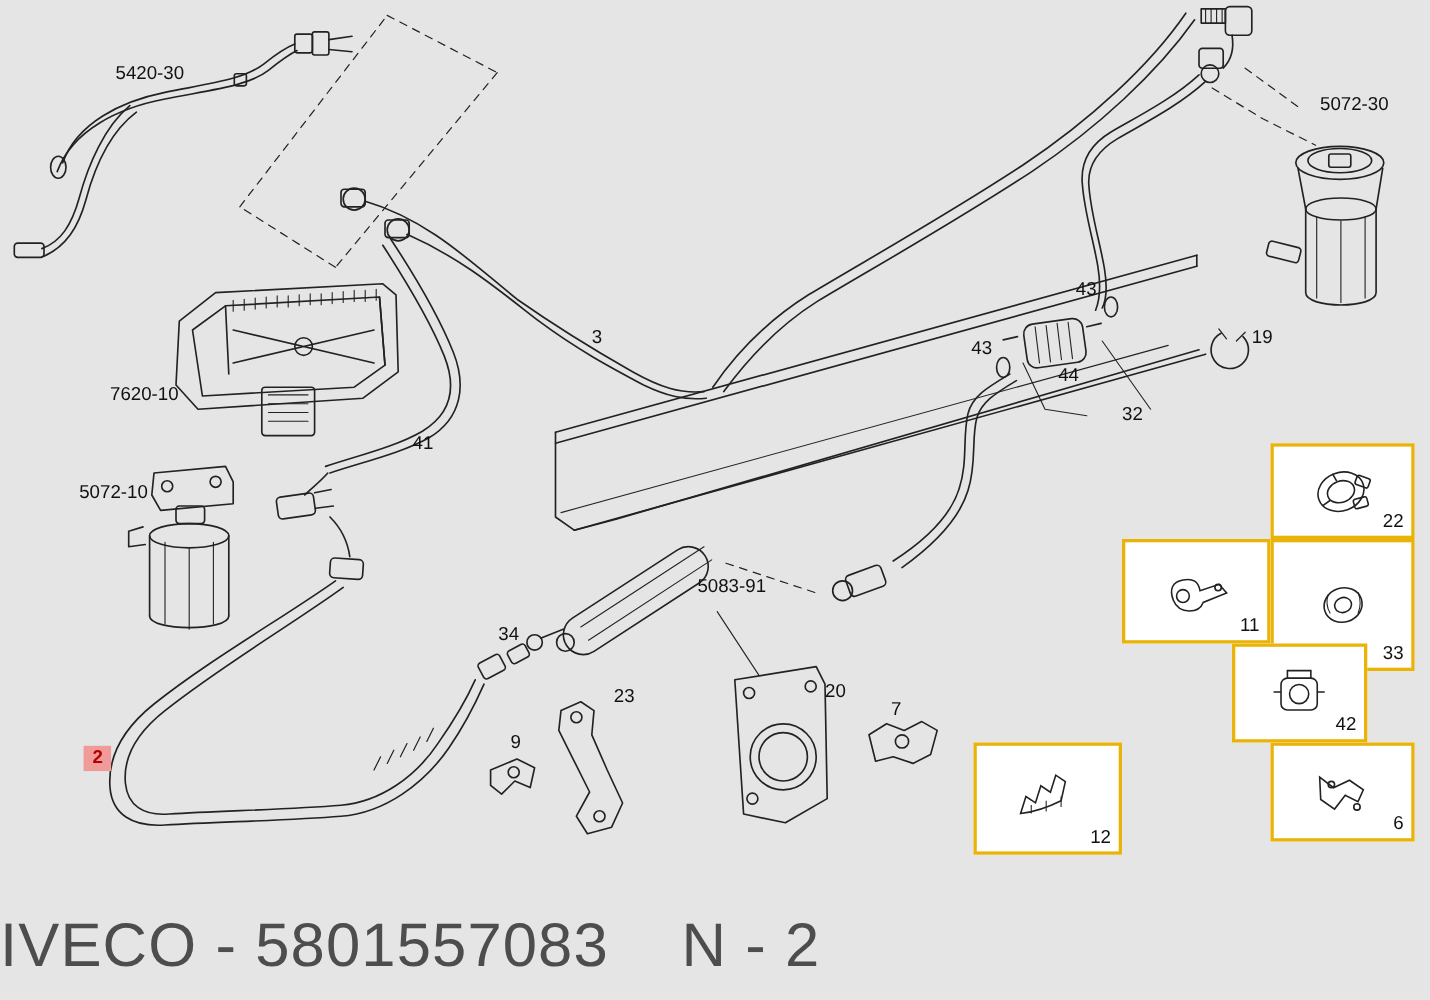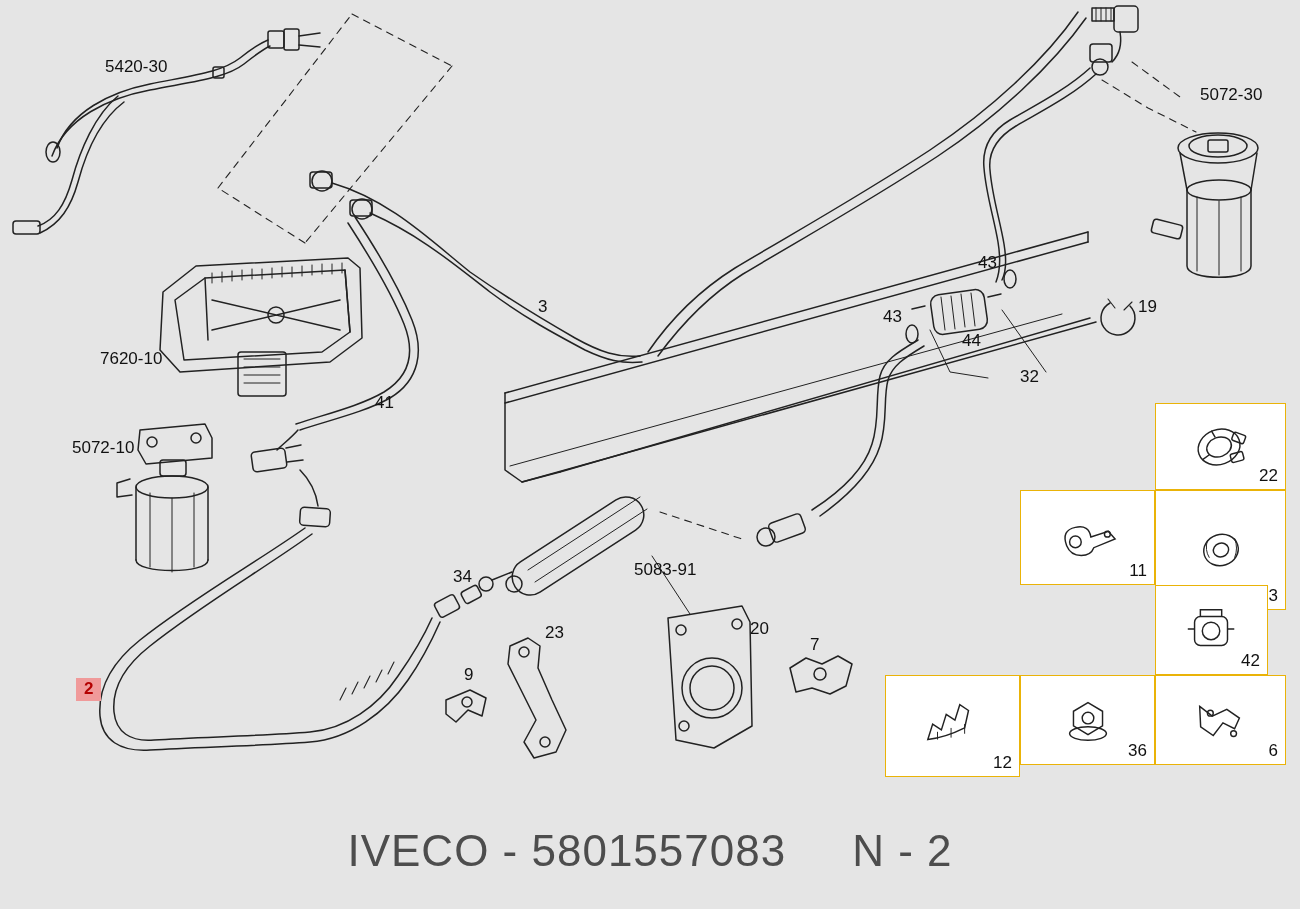--- a/index.html
+++ b/index.html
@@ -7,30 +7,30 @@
   .stage { position:relative; width:1300px; height:909px; background:#e5e5e5; overflow:hidden; }
   .artwork { position:absolute; left:0; top:0; }
   .part-label {
     position:absolute; font-size:17px; color:#111; white-space:nowrap;
     cursor:pointer; line-height:1.1;
   }
   .part-label.highlighted {
     background:#f09a9a; color:#b40000; padding:2px 8px; font-weight:bold;
   }
   .grid-cell {
-    position:absolute; border:1px solid #eab308; background:#fff;
+    position:absolute; border:3px solid #eab308; background:#fff;
     display:flex; align-items:center; justify-content:center;
   }
   .grid-cell .num {
     position:absolute; right:7px; bottom:3px; font-size:17px; color:#111;
   }
   .footer-caption {
     position:absolute; left:0; right:0; top:826px;
-    display:flex; justify-content:center; gap:66px;
-    font-size:44px; color:#4d4d4d; letter-spacing:1px;
+    display:flex; gap:66px;
+    font-size:56px; color:#4d4d4d; letter-spacing:1px;
   }
 </style>
 </head>
 <body>
 
 <div class="stage">
 
   <svg class="artwork" width="1300" height="909" viewBox="0 0 1300 909">
     <g fill="none" stroke="#222" stroke-width="1.5" stroke-linecap="round" stroke-linejoin="round">
 
@@ -201,23 +201,23 @@
   <div class="part-label" style="left:1200px; top:86px">5072-30</div>
   <div class="part-label" style="left:538px; top:298px">3</div>
   <div class="part-label" style="left:100px; top:350px">7620-10</div>
   <div class="part-label" style="left:375px; top:394px">41</div>
   <div class="part-label" style="left:978px; top:254px">43</div>
   <div class="part-label" style="left:883px; top:308px">43</div>
   <div class="part-label" style="left:962px; top:332px">44</div>
   <div class="part-label" style="left:1138px; top:298px">19</div>
   <div class="part-label" style="left:1020px; top:368px">32</div>
   <div class="part-label" style="left:72px; top:439px">5072-10</div>
-  <div class="part-label" style="left:634px; top:561px">5083-91</div>
+  <div class="part-label" style="left:634px; top:524px">5083-91</div>
   <div class="part-label" style="left:453px; top:568px">34</div>
-  <div class="part-label" style="left:545px; top:624px">23</div>
+  <div class="part-label" style="left:558px; top:624px">23</div>
   <div class="part-label" style="left:750px; top:620px">20</div>
   <div class="part-label" style="left:810px; top:636px">7</div>
   <div class="part-label" style="left:464px; top:666px">9</div>
   <div class="part-label highlighted" style="left:76px; top:678px">2</div>
 
   <div class="grid-cell" style="left:1155px; top:403px; width:131px; height:87px">
     <svg width="84" height="62" viewBox="0 0 80 64" fill="none" stroke="#222" stroke-width="1.5">
       <ellipse cx="38" cy="32" rx="22" ry="18" transform="rotate(-20 38 32)"></ellipse>
       <ellipse cx="38" cy="32" rx="13" ry="10" transform="rotate(-20 38 32)"></ellipse>
       <rect x="52" y="18" width="13" height="9" rx="2" transform="rotate(20 58 22)"></rect>
@@ -239,46 +239,38 @@
   <div class="grid-cell" style="left:1155px; top:490px; width:131px; height:120px">
     <svg width="84" height="62" viewBox="0 0 80 64" fill="none" stroke="#222" stroke-width="1.5">
       <ellipse cx="40" cy="32" rx="18" ry="16" transform="rotate(-18 40 32)"></ellipse>
       <ellipse cx="40" cy="32" rx="8" ry="7" transform="rotate(-18 40 32)"></ellipse>
       <path stroke-width="1" d="M26,22 q-3,10 2,18 M54,20 q4,10 0,20"></path>
     </svg>
     <span class="num">33</span>
   </div>
 
 
-  <div class="grid-cell" style="left:1155px; top:585px; width:113px; height:90px">
+  <div class="grid-cell" style="left:1120px; top:585px; width:123px; height:90px">
     <svg width="84" height="62" viewBox="0 0 80 64" fill="none" stroke="#222" stroke-width="1.5">
       <rect x="22" y="18" width="34" height="30" rx="6"></rect>
       <circle cx="39" cy="33" r="9"></circle>
       <path d="M28,18 v-7 h22 v7"></path>
       <path d="M22,31 h-7 M56,31 h7"></path>
     </svg>
     <span class="num">42</span>
   </div>
 
   <div class="grid-cell" style="left:885px; top:675px; width:135px; height:102px">
     <svg width="84" height="62" viewBox="0 0 80 64" fill="none" stroke="#222" stroke-width="1.5">
       <path d="M14,46 l5,-16 l9,6 l5,-16 l9,6 l5,-16 l9,6 l-4,18 q-20,10 -38,12 z"></path>
       <path stroke-width="1" d="M24,38 v8 M38,34 v10 M52,30 v10"></path>
     </svg>
     <span class="num">12</span>
   </div>
 
-  <div class="grid-cell" style="left:1020px; top:675px; width:135px; height:90px">
-    <svg width="84" height="62" viewBox="0 0 80 64" fill="none" stroke="#222" stroke-width="1.5">
-      <path d="M40,14 l15,9 v15 l-15,9 l-15,-9 v-15 z"></path>
-      <ellipse cx="40" cy="46" rx="19" ry="7"></ellipse>
-      <circle cx="40" cy="30" r="6"></circle>
-    </svg>
-    <span class="num">36</span>
-  </div>
 
   <div class="grid-cell" style="left:1155px; top:675px; width:131px; height:90px">
     <svg width="84" height="62" viewBox="0 0 80 64" fill="none" stroke="#222" stroke-width="1.5">
       <path d="M18,18 l13,10 l15,-7 l13,9 l-5,11 l-12,-6 l-10,13 l-13,-9 z"></path>
       <circle cx="29" cy="25" r="3"></circle>
       <circle cx="53" cy="46" r="3"></circle>
     </svg>
     <span class="num">6</span>
   </div>
 

